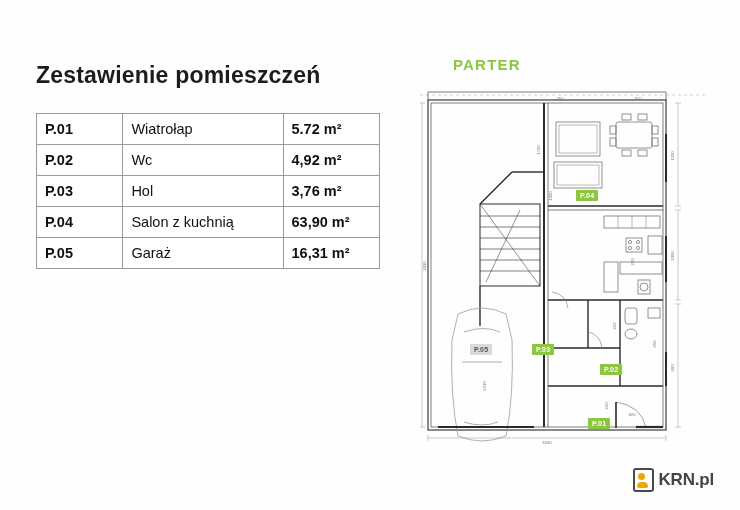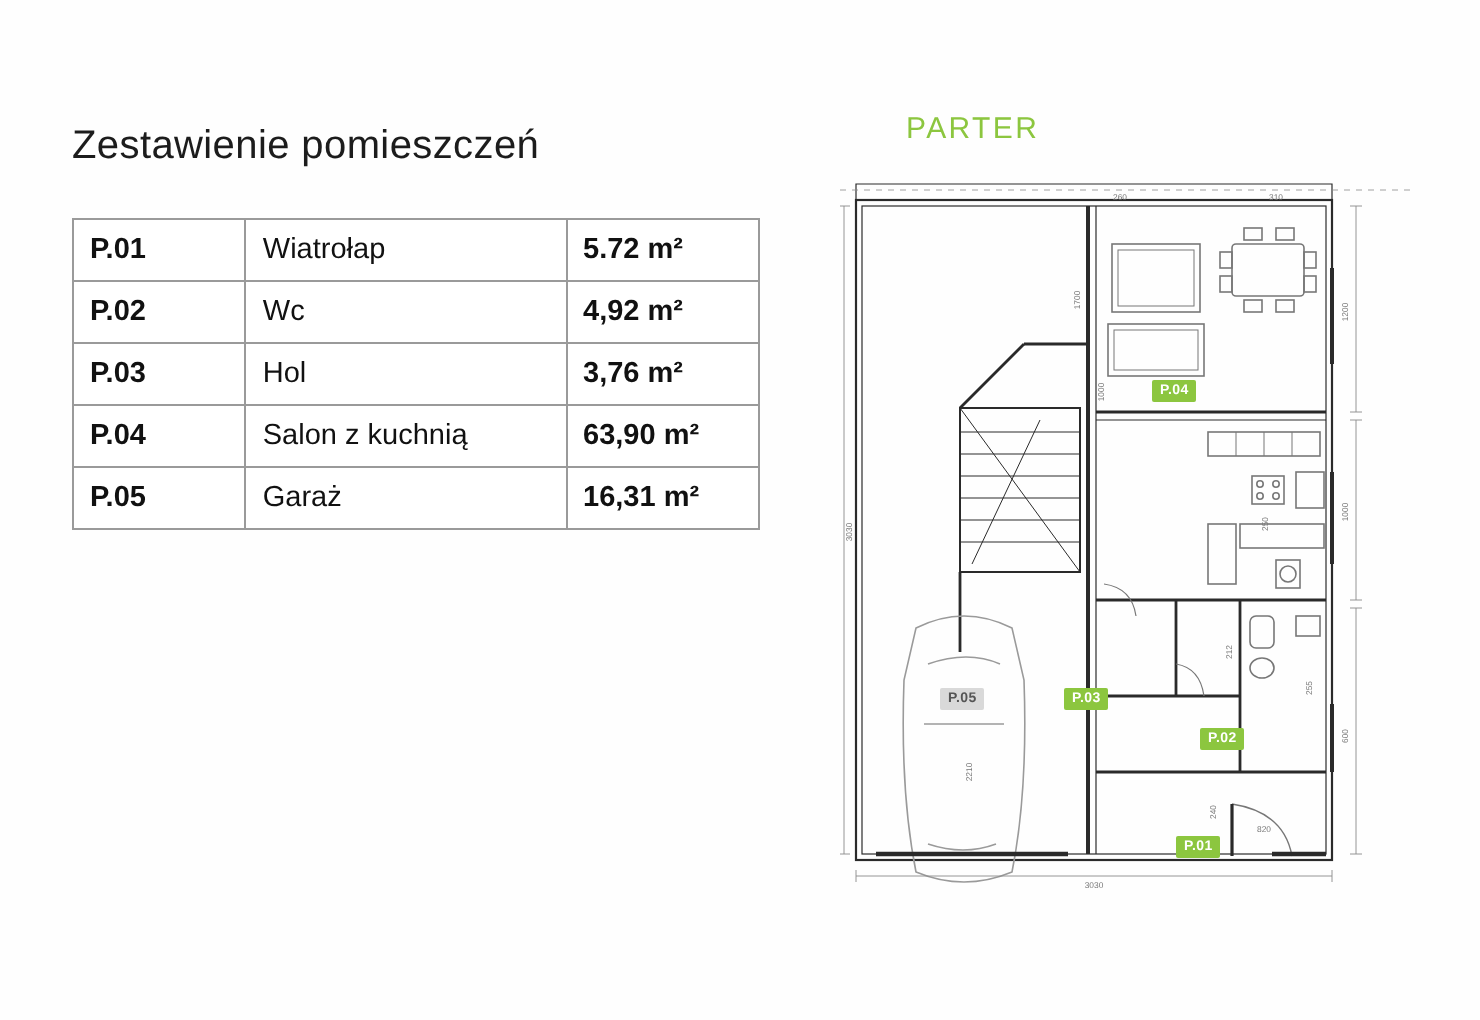--- a/index.html
+++ b/index.html
@@ -22,22 +22,22 @@
   }
 
   
   .left-panel {
     position: absolute;
     left: 36px;
     top: 62px;
     width: 350px;
   }
   .panel-title {
-    font-size: 20px;
-    font-weight: normal;
+    font-size: 23px;
+    font-weight: bold;
     letter-spacing: 0.2px;
     color: #1c1c1c;
     margin-bottom: 24px;
   }
   table.rooms {
     border-collapse: collapse;
     width: 344px;
     font-size: 14.5px;
     color: #111;
   }
@@ -70,21 +70,21 @@
     left: 420px;
     top: 42px;
     width: 290px;
     height: 410px;
   }
   .plan-label {
     position: absolute;
     left: 33px;
     top: 14px;
     font-size: 15px;
-    font-weight: normal;
+    font-weight: bold;
     letter-spacing: 1.2px;
     color: #8cc63f;
   }
   .plan-canvas {
     position: absolute;
     left: 0;
     top: 44px;
     width: 286px;
     height: 362px;
   }
@@ -313,14 +313,18 @@
       </svg>
 
       <div class="room-tag" style="left:156px; top:104px;">P.04</div>
       <div class="room-tag" style="left:112px; top:258px;">P.03</div>
       <div class="room-tag" style="left:180px; top:278px;">P.02</div>
       <div class="room-tag" style="left:168px; top:332px;">P.01</div>
       <div class="room-tag gray" style="left:50px; top:258px;">P.05</div>
     </div>
   </div>
 
+  <div class="watermark">
+    <span class="wm-badge"></span>
+    <span>KRN.pl</span>
+  </div>
 
 </div>
 
 </body></html>

